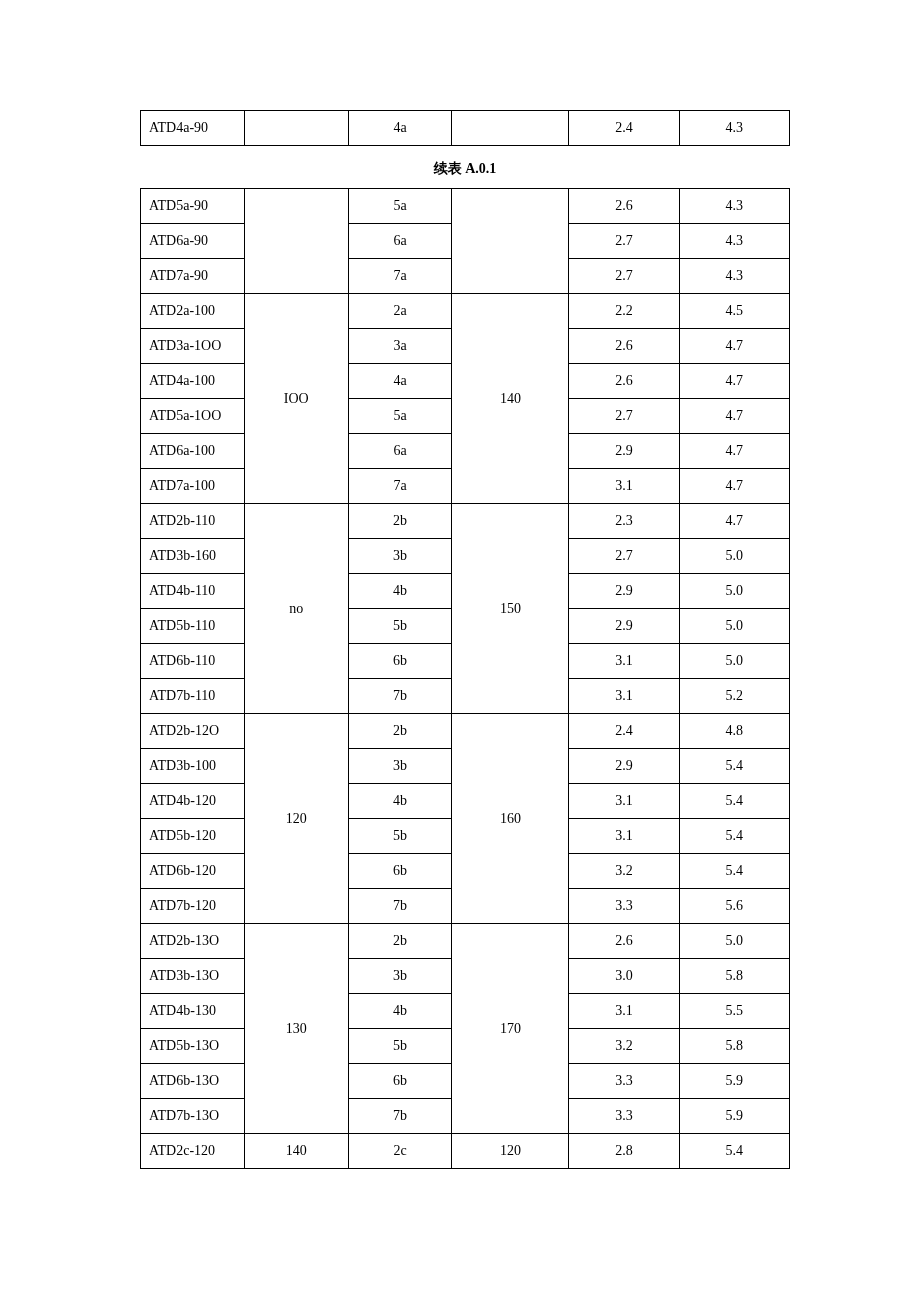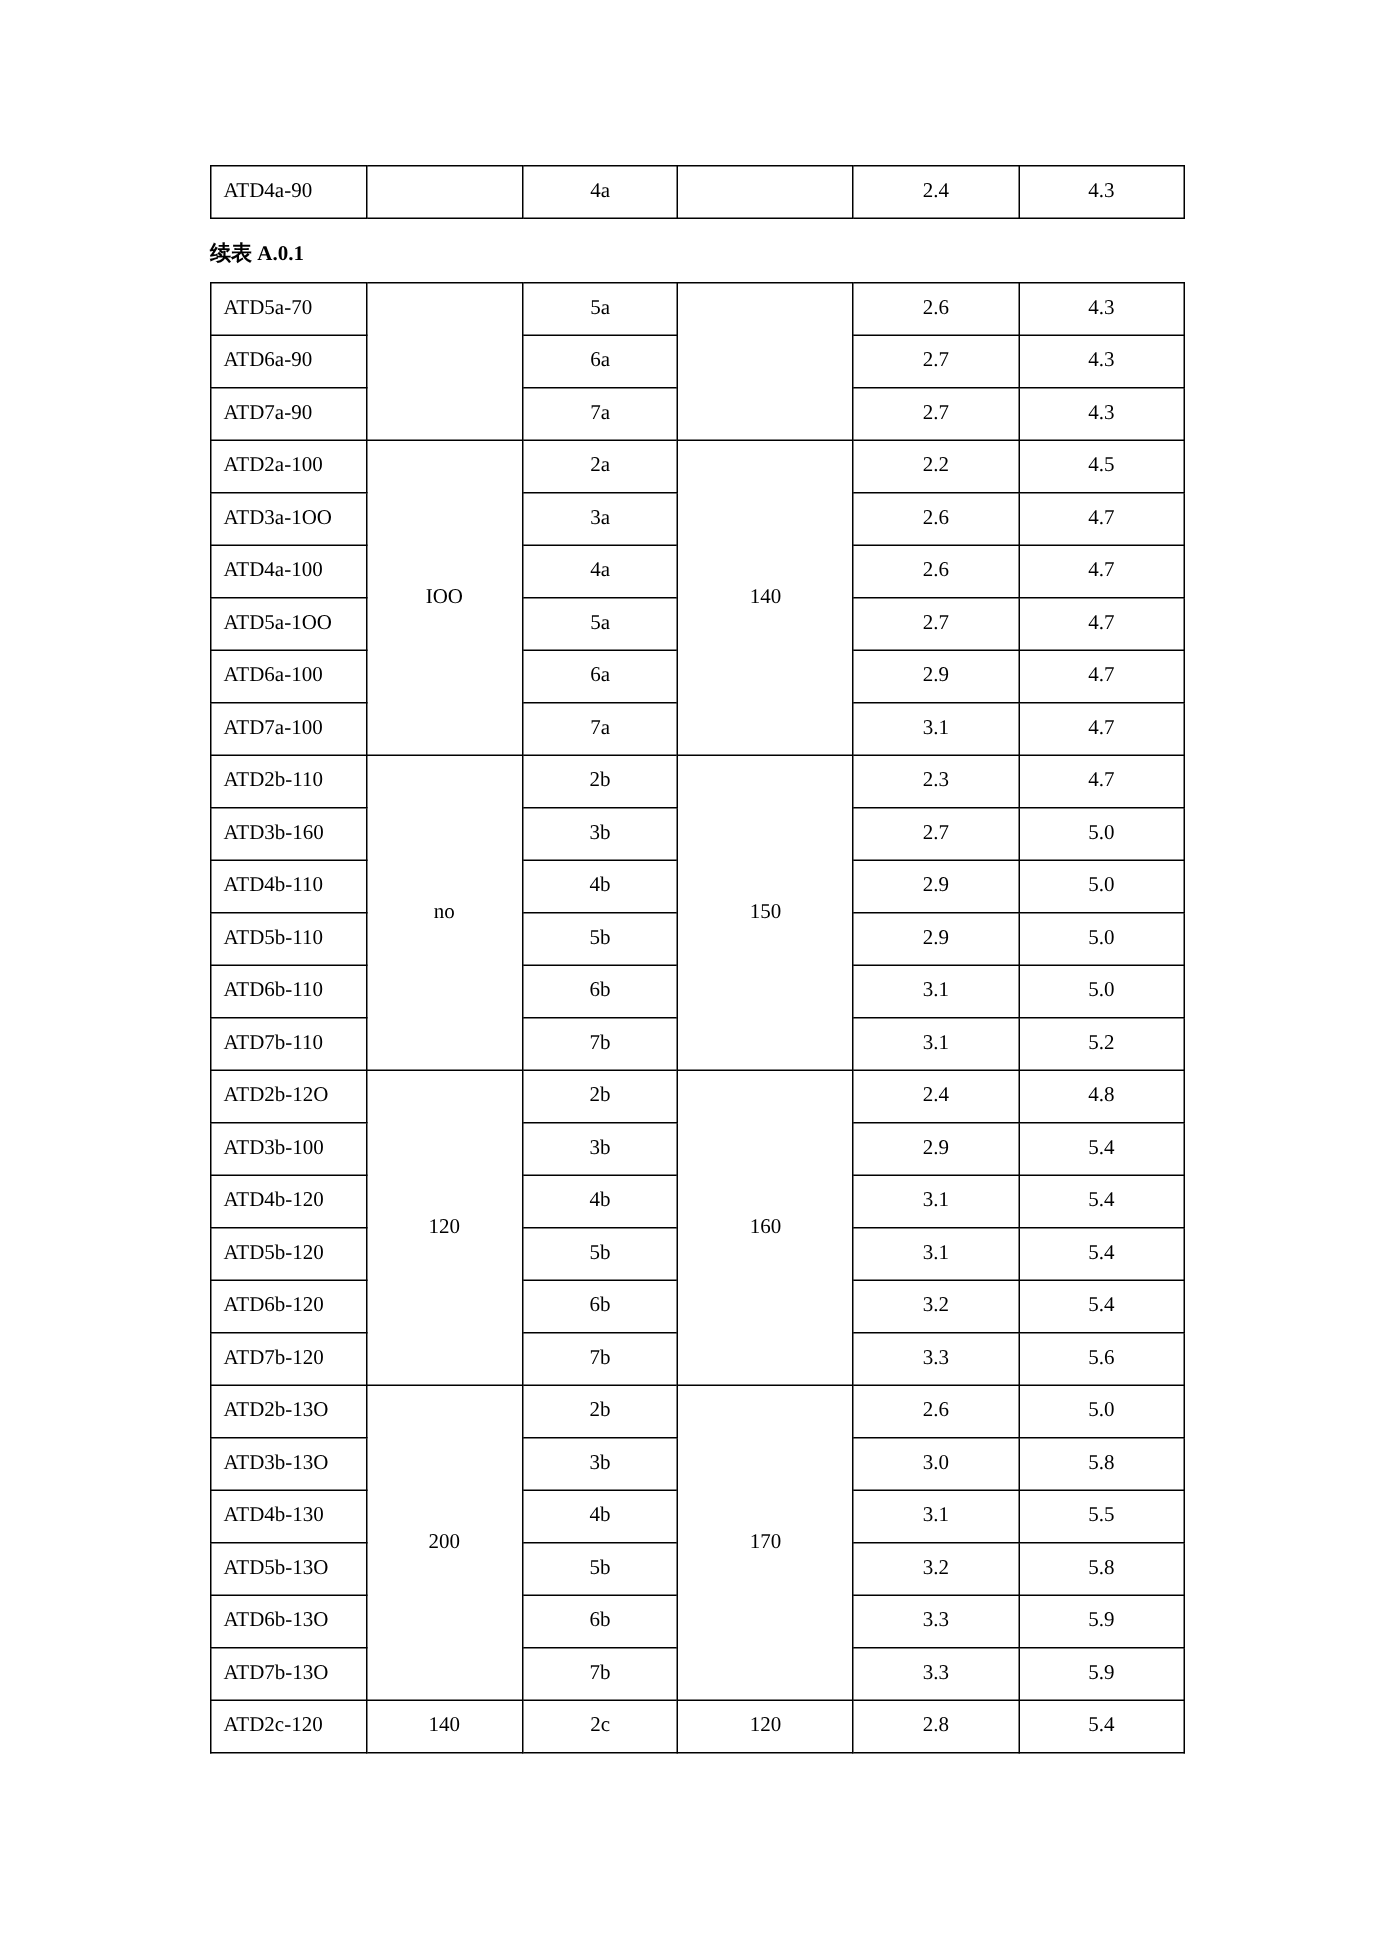--- a/index.html
+++ b/index.html
@@ -20,21 +20,21 @@
     padding: 0;
     text-align: center;
     vertical-align: middle;
     height: 34px;
   }
   .left-cell {
     text-align: left;
     padding-left: 8px;
   }
   .caption {
-    text-align: left;
+    text-align: center;
     font-weight: bold;
     padding: 14px 0 10px 0;
     font-family: "SimSun", serif;
     font-size: 14px;
   }
   .col1 { width: 16%; }
   .col2 { width: 16%; }
   .col3 { width: 16%; }
   .col4 { width: 18%; }
   .col5 { width: 17%; }
@@ -70,21 +70,21 @@
   <colgroup>
     <col class="col1">
       <col class="col2">
       <col class="col3">
       <col class="col4">
       <col class="col5">
       <col class="col6">
   </colgroup>
   <tbody id="table2-body">
       <tr>
-        <td class="left-cell">ATD5a-70</td>
+        <td class="left-cell">ATD5a-90</td>
         <td rowspan="3"></td>
         <td>5a</td>
         <td rowspan="3"></td>
         <td>2.6</td>
         <td>4.3</td>
       </tr>
       <tr>
         <td class="left-cell">ATD6a-90</td>
         <td>6a</td>
         <td>2.7</td>
@@ -205,21 +205,21 @@
         <td>5.4</td>
       </tr>
       <tr>
         <td class="left-cell">ATD7b-120</td>
         <td>7b</td>
         <td>3.3</td>
         <td>5.6</td>
       </tr>
       <tr>
         <td class="left-cell">ATD2b-13O</td>
-        <td rowspan="6">200</td>
+        <td rowspan="6">130</td>
         <td>2b</td>
         <td rowspan="6">170</td>
         <td>2.6</td>
         <td>5.0</td>
       </tr>
       <tr>
         <td class="left-cell">ATD3b-13O</td>
         <td>3b</td>
         <td>3.0</td>
         <td>5.8</td>

